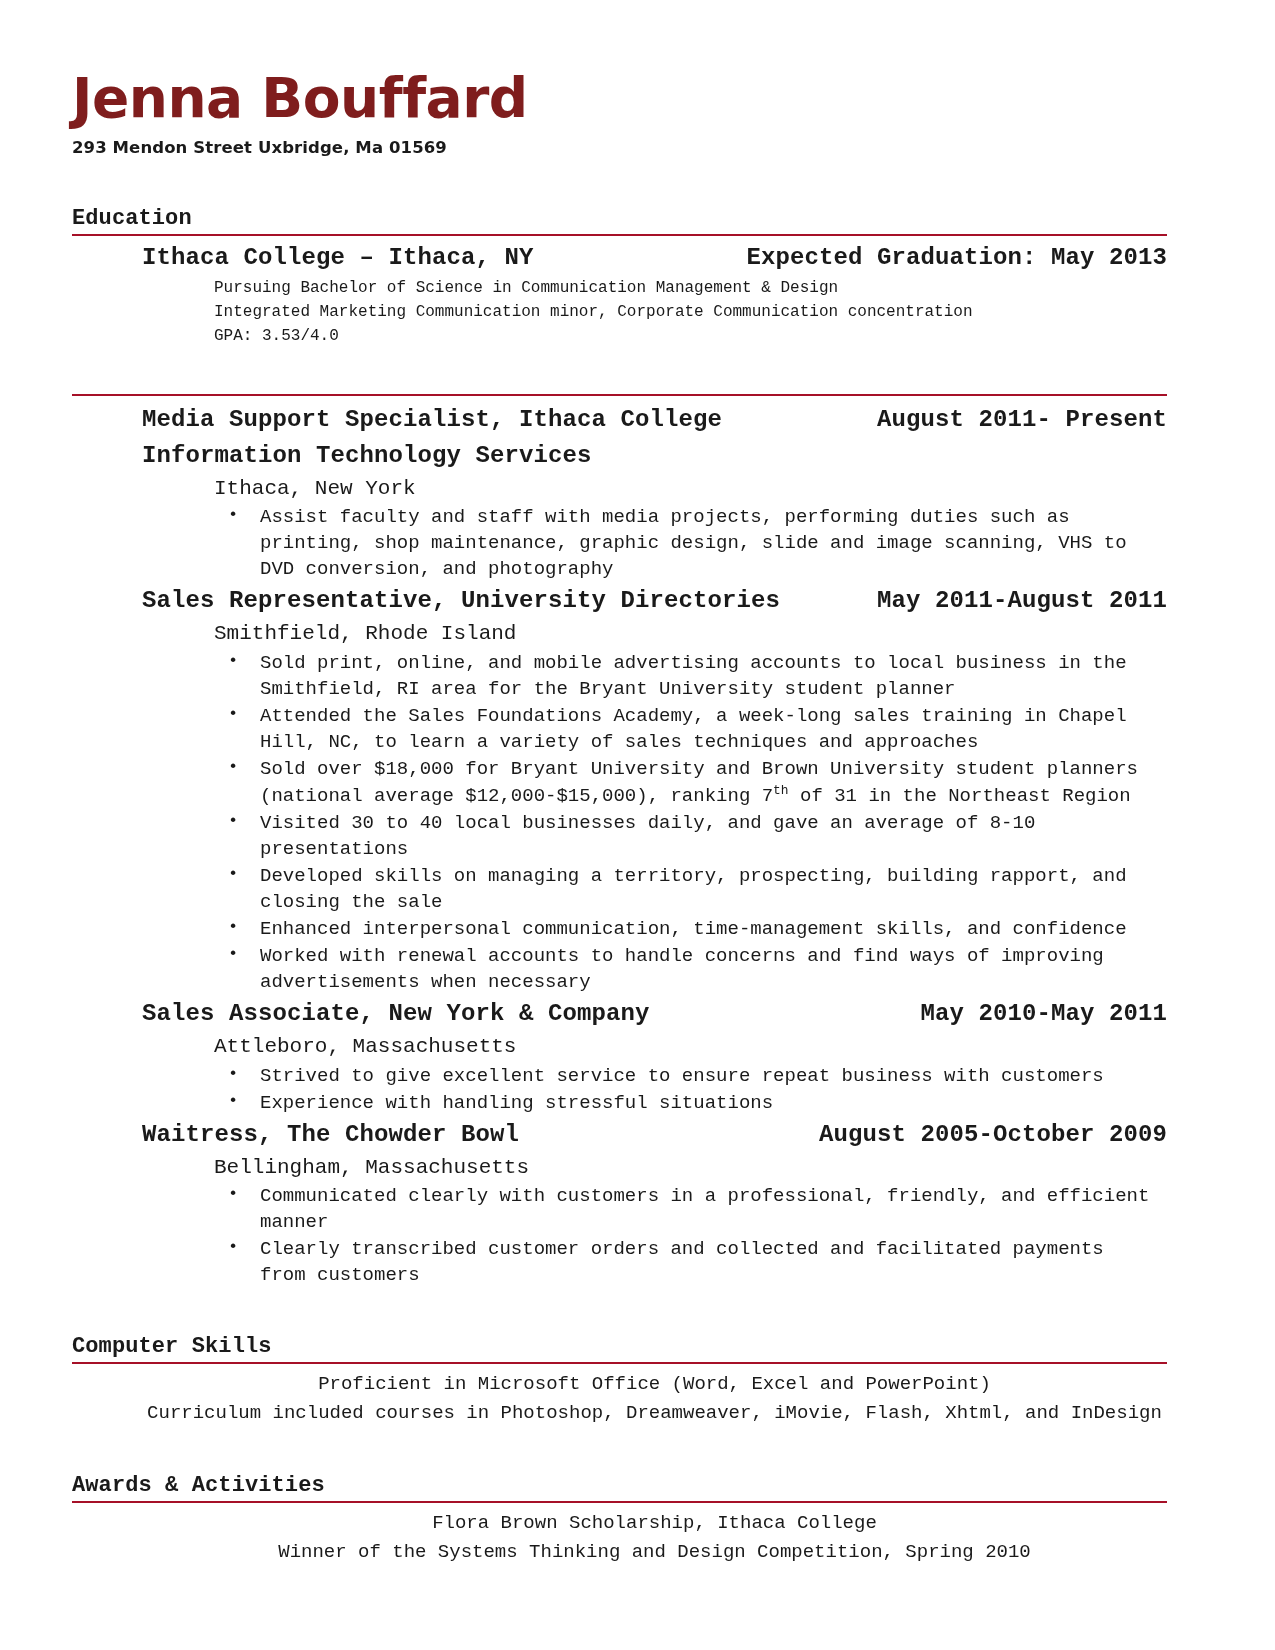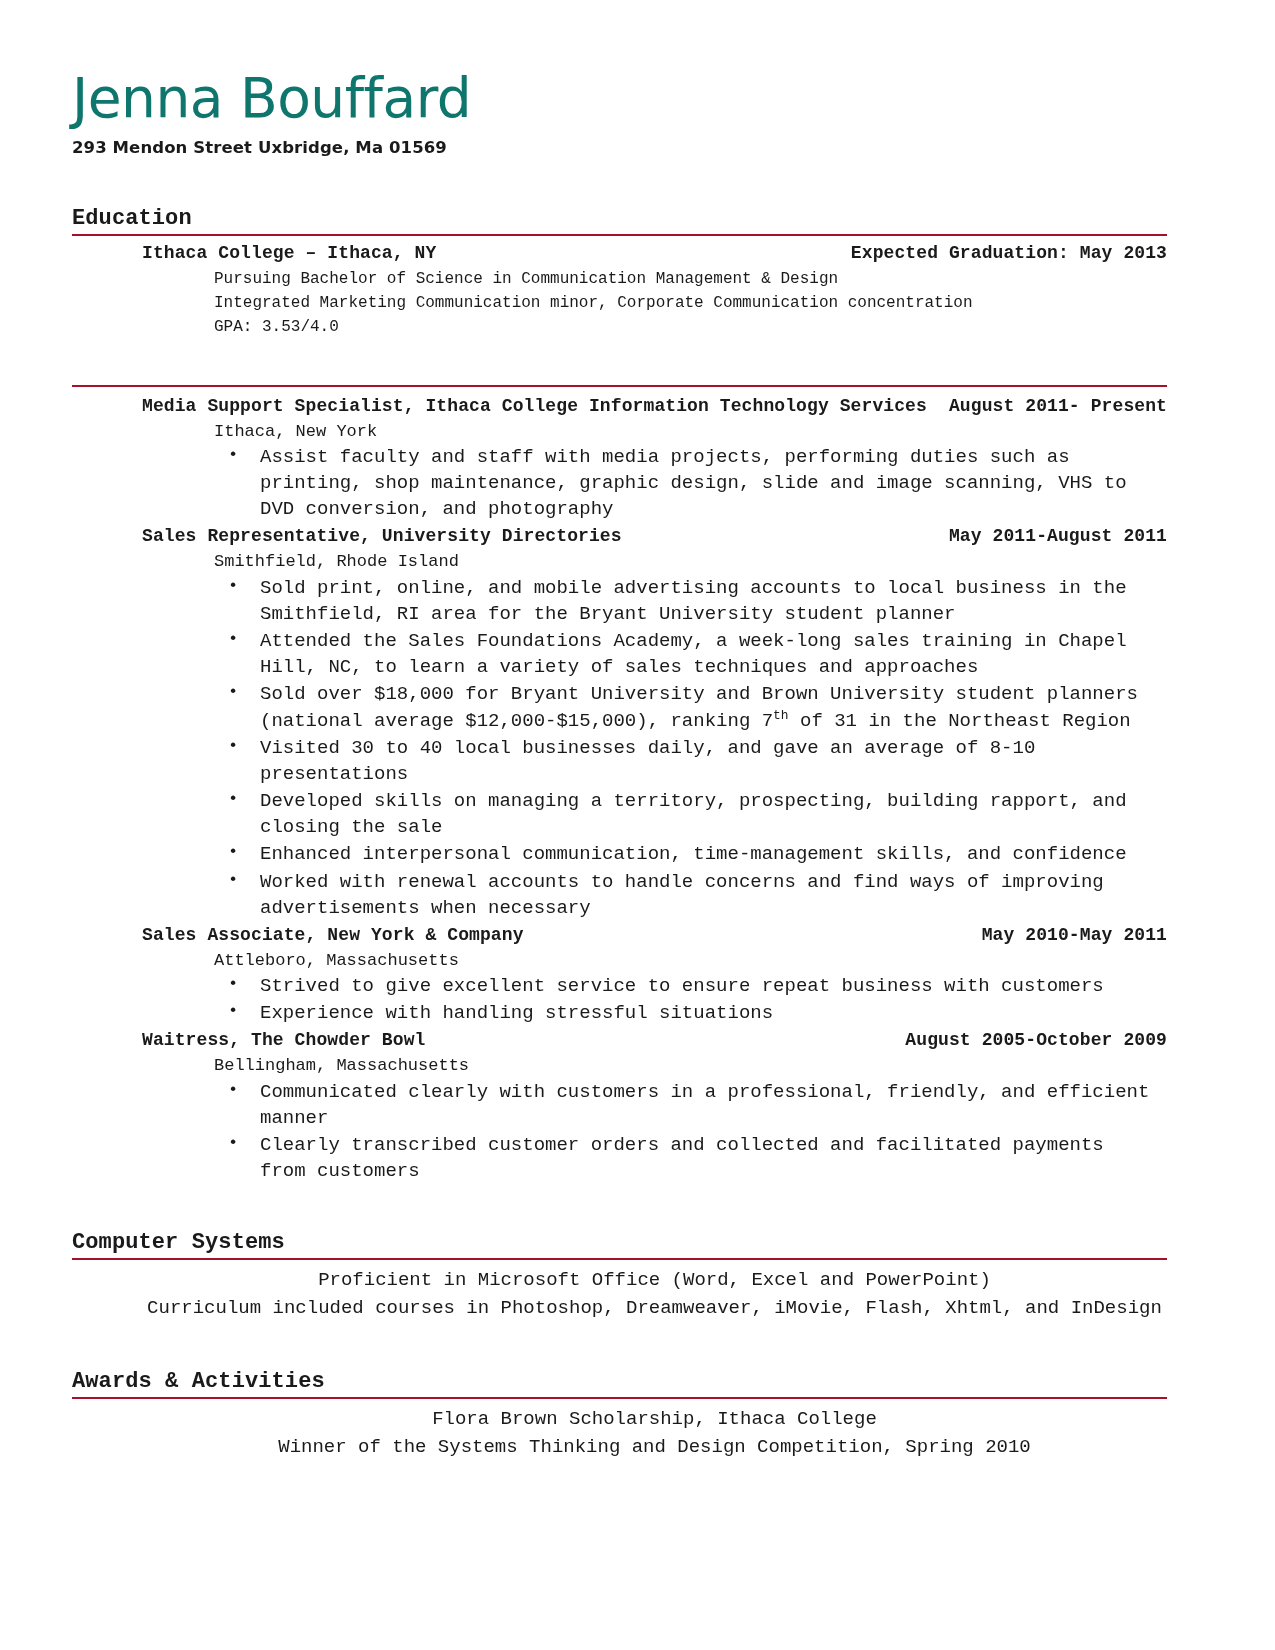--- a/index.html
+++ b/index.html
@@ -25,24 +25,24 @@
   .content {
     position: absolute;
     left: 72px;
     top: 70px;
     width: 1095px;
   }
 
   
   .name {
     font-family: "DejaVu Sans", sans-serif;
-    font-weight: normal;
+    font-weight: bold;
     font-size: 55px;
     line-height: 1.05;
-    color: #0f766e;
+    color: #7f1d1d;
     letter-spacing: -0.5px;
     margin: 0 0 8px 0;
   }
   .contact-line {
     font-size: 16.5px;
     font-weight: bold;
     color: #1a1a1a;
     line-height: 1.45;
     letter-spacing: 0.1px;
   }
@@ -68,28 +68,28 @@
   
   .entry {
     padding-left: 70px;
     box-sizing: border-box;
   }
   .entry-head {
     display: flex;
     justify-content: space-between;
     align-items: baseline;
     font-weight: bold;
-    font-size: 18px;
+    font-size: 24px;
     line-height: 1.5;
     letter-spacing: 0.1px;
   }
   .entry-head .title { }
   .entry-head .date { white-space: nowrap; padding-left: 20px; text-align: right; }
   .entry-sub {
-    font-size: 17px;
+    font-size: 21px;
     line-height: 1.45;
     padding-left: 72px;
   }
   .entry-plain {
     font-size: 16px;
     line-height: 1.5;
     padding-left: 72px;
   }
   ul.bullets {
     margin: 0;
@@ -200,21 +200,21 @@
         </div>
         <div class="entry-sub">Bellingham, Massachusetts</div>
         <ul class="bullets">
           <li>Communicated clearly with customers in a professional, friendly, and efficient manner</li>
           <li>Clearly transcribed customer orders and collected and facilitated payments from customers</li>
         </ul>
       </div>
     </div>
 
     <div class="section">
-      <div class="section-title">Computer Systems</div>
+      <div class="section-title">Computer Skills</div>
       <div class="rule"></div>
       <div class="flat-lines">
         <div>Proficient in Microsoft Office (Word, Excel and PowerPoint)</div>
         <div>Curriculum included courses in Photoshop, Dreamweaver, iMovie, Flash, Xhtml, and InDesign</div>
       </div>
     </div>
 
     <div class="section">
       <div class="section-title">Awards &amp; Activities</div>
       <div class="rule"></div>

